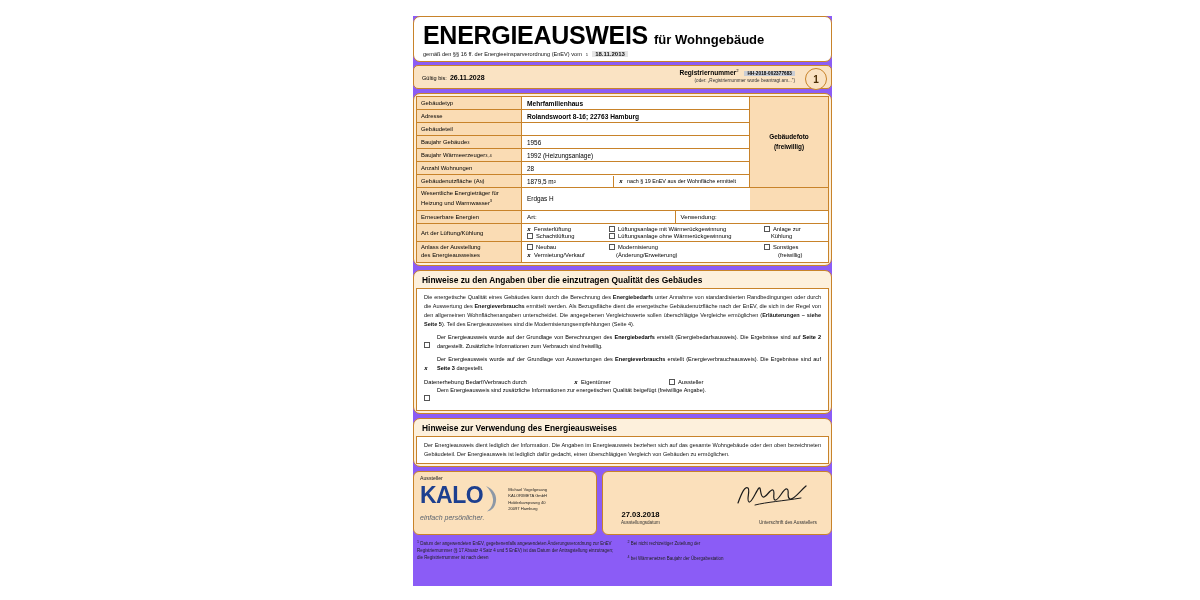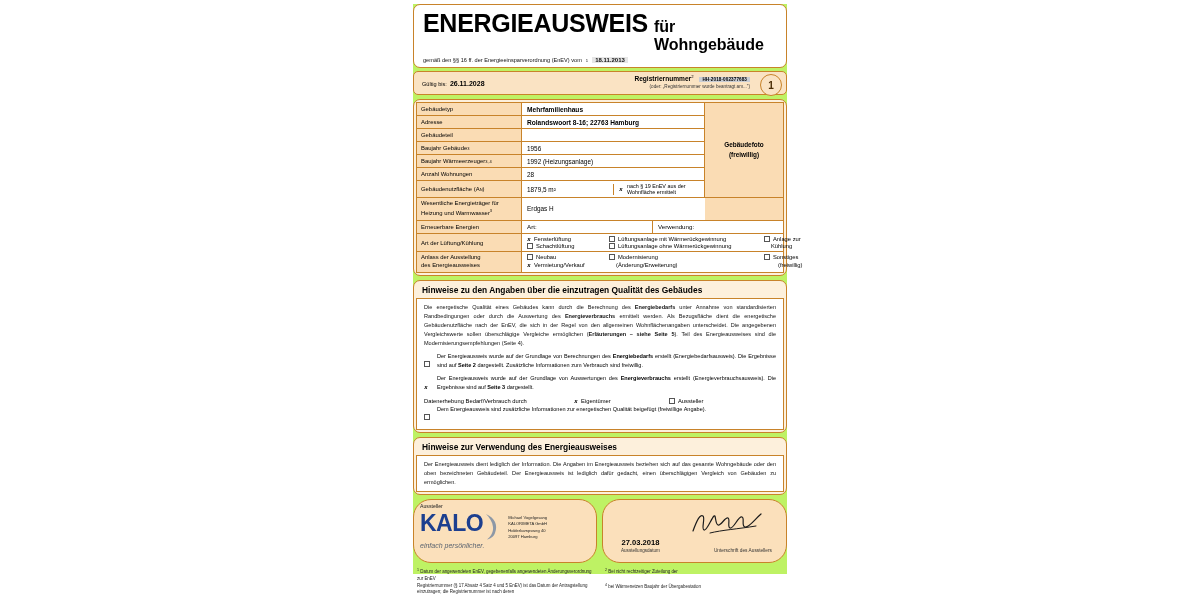--- a/index.html
+++ b/index.html
@@ -3,23 +3,23 @@
 <meta charset="utf-8">
 <style>
   html,body{margin:0;padding:0;}
   body{
     width:1200px;height:600px;
     background:#ffffff;
     font-family:"Liberation Sans", sans-serif;
     overflow:hidden;
   }
   .page{
-    position:absolute;left:413px;top:4px;
-    width:374px;height:570px;
-    background:#bef264;
+    position:absolute;left:413px;top:16px;
+    width:419px;height:570px;
+    background:#8b5cf6;
   }
   
   .obox{
     border:1.6px solid #c8832a;
     border-radius:7px;
     background:#fdf0dc;
     box-sizing:border-box;
   }
   .title-box{
     position:relative;
@@ -28,21 +28,21 @@
     margin-bottom:3px;
   }
   .title-line{
     display:flex;align-items:baseline;gap:6px;
   }
   .t-main{
     font-size:25px;font-weight:bold;letter-spacing:-0.3px;color:#000;
     line-height:1;
   }
   .t-sub{
-    font-size:16px;font-weight:bold;color:#000;
+    font-size:13px;font-weight:bold;color:#000;
   }
   .t-legal{
     margin-top:3px;font-size:5.6px;color:#111;display:flex;align-items:baseline;gap:4px;
   }
   .t-legal sup{font-size:4.2px;}
   .val-hl{background:#e6e6e6;padding:0 3px;font-weight:bold;font-size:6px;}
   
   .reg-strip{
     position:relative;height:24px;margin-bottom:4px;
     background:#fae3c3;border-radius:5px;
@@ -127,21 +127,21 @@
   .chkpara .mk{flex:0 0 8px;padding-top:1px;}
   .chkpara .tx{font-size:5.55px;line-height:1.62;text-align:justify;flex:1;}
   .dhrow{
     display:flex;align-items:center;padding:2px 7px 1px 7px;font-size:5.8px;gap:0;
   }
   .dhrow .lbl{flex:0 0 150px;}
   .dhrow .o1{flex:0 0 95px;}
   
   .issuer{display:flex;gap:5px;margin-bottom:3px;}
   .ibox{
-    border:1.5px solid #c8832a;border-radius:18px;background:#fbe0bb;
+    border:1.5px solid #c8832a;border-radius:6px;background:#fbe0bb;
     box-sizing:border-box;position:relative;
   }
   .ibox-l{flex:0 0 184px;height:64px;padding:3px 6px;}
   .ibox-r{flex:1;height:64px;}
   .ilabel{font-size:5.2px;color:#222;}
   .logo-wrap{display:flex;align-items:flex-start;margin-top:3px;}
   .kalo{font-size:23px;font-weight:bold;color:#1d3f8f;letter-spacing:-0.5px;line-height:1;font-family:"Liberation Sans",sans-serif;}
   .swoosh{
     width:16px;height:27px;margin-left:1px;margin-top:1px;
   }

